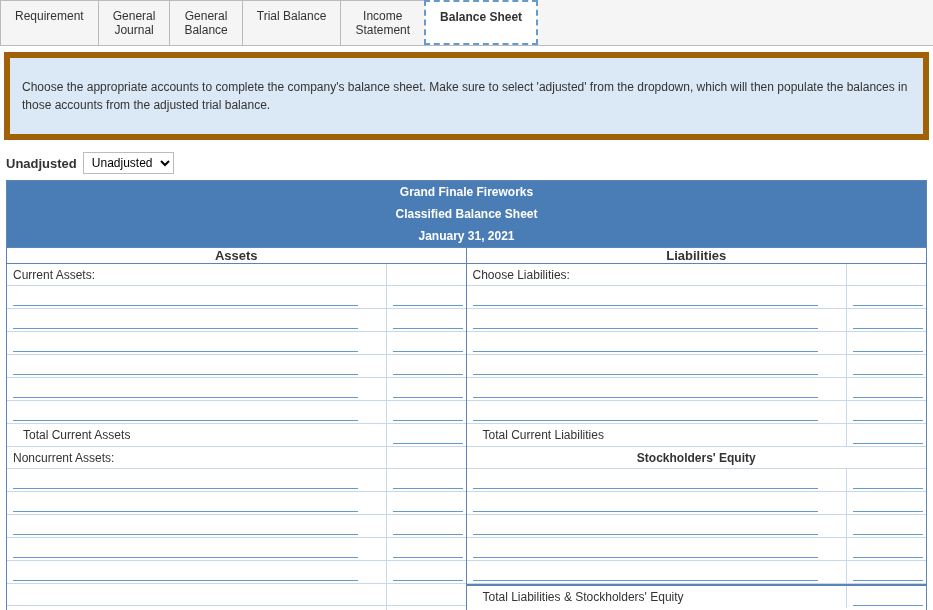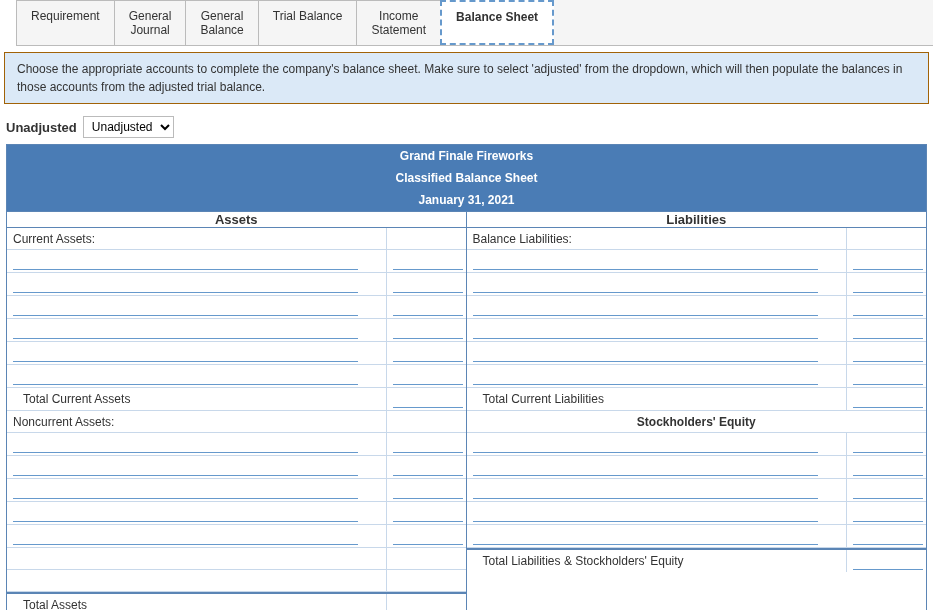--- a/index.html
+++ b/index.html
@@ -1,19 +1,19 @@
 <!DOCTYPE html>
 <html><head>
   <meta charset="utf-8">
   <style>
     * { box-sizing: border-box; margin: 0; padding: 0; }
     body { font-family: Arial, sans-serif; font-size: 12px; background: #fff; color: #333; width: 933px; }
 
     
-    .tabs { display: flex; border-bottom: 1px solid #bbb; background: #f5f5f5; margin-left: 16px; }
+    .tabs { display: flex; border-bottom: 1px solid #bbb; background: #f5f5f5; }
     .tab {
       padding: 8px 14px;
       border: 1px solid #bbb;
       border-bottom: none;
       background: #f5f5f5;
       cursor: pointer;
       font-size: 12px;
       margin-right: -1px;
       text-align: center;
       min-width: 60px;
@@ -22,22 +22,22 @@
       background: #fff;
       border-bottom: 1px solid #fff;
       border: 2px dashed #6699cc;
       font-weight: bold;
       z-index: 1;
     }
 
     
     .info-bar {
       background: #dbe9f7;
-      border: 1px solid #a16207;
-      padding: 7px 12px;
+      border: 6px solid #a16207;
+      padding: 20px 12px;
       font-size: 12px;
       line-height: 1.5;
       margin: 6px 4px;
     }
 
     
     .dropdown-area {
       display: flex;
       align-items: center;
       padding: 6px 6px;
@@ -328,21 +328,21 @@
         <div class="bs-cell indent">Total Assets</div>
         <div class="bs-cell amount">
             <input class="amount-input" type="text" style="">
           </div>
       </div>
     </div>
 
     <div class="bs-right">
 
       <div class="bs-row">
-        <div class="bs-cell">Balance Liabilities:</div>
+        <div class="bs-cell">Choose Liabilities:</div>
         <div class="bs-cell amount"></div>
       </div>
 
       <div class="bs-row">
         <div class="bs-cell">
             <input class="field-input" type="text" style="">
           </div>
         <div class="bs-cell amount">
             <input class="amount-input" type="text" style="">
           </div>

